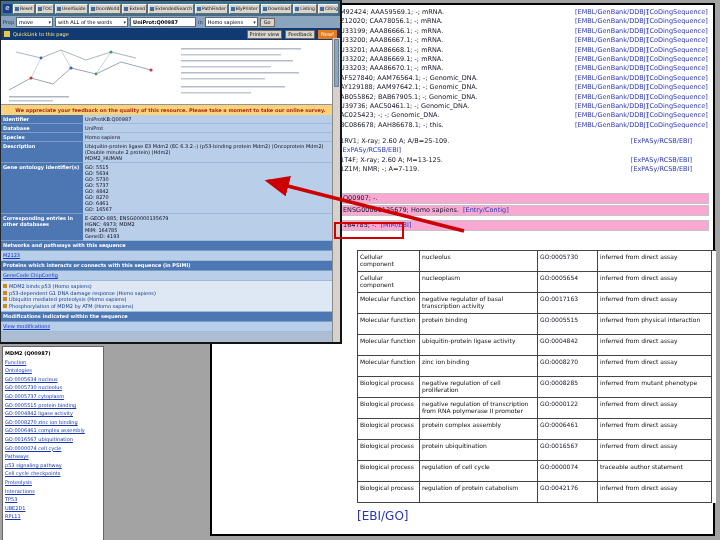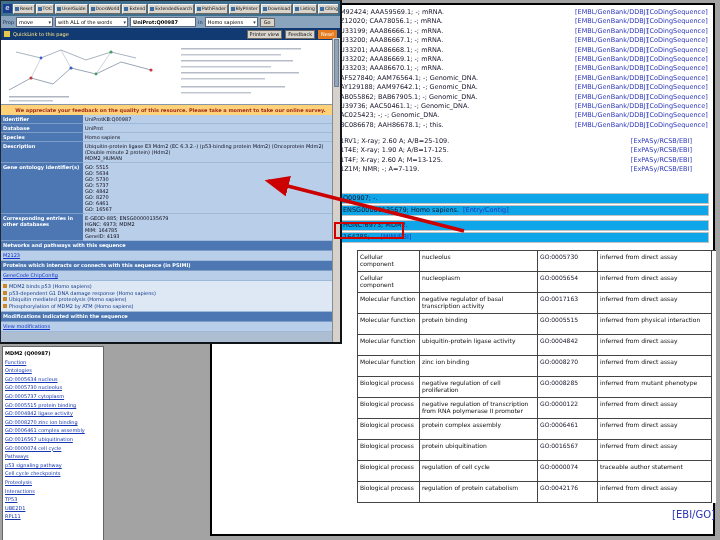--- a/index.html
+++ b/index.html
@@ -12,34 +12,34 @@
     background:#fff;border:2px solid #000;z-index:1}
   .xrefs{position:absolute;left:128px;top:3px;right:4px}
   .pdb{position:absolute;left:128px;top:132px;right:21px}
   .xrow{display:flex;font-size:6.5px;line-height:9.4px;color:#15152a;white-space:nowrap}
   .xrow .t{flex:1;overflow:hidden}
   .xrow .g{color:#2a35b8}
   .xrow .g1{width:72px}
   .xrow .g2{width:62px}
   .singles{position:absolute;left:128px;top:188px;right:4px}
   .srow{display:flex;font-size:6.5px;line-height:7px;padding:1px 2px;margin-bottom:1px;
-    border:1px solid #c3c3c3;background:#0ea5e9;white-space:nowrap}
+    border:1px solid #c3c3c3;background:#f9a8d4;white-space:nowrap}
   .srow .t{flex:0 0 auto;color:#15152a;margin-right:4px}
   .srow .g{color:#2a35b8}
   .singles .srow:nth-of-type(3){margin-top:4px}
   .singles .srow:nth-of-type(5){margin-top:5px}
 
   .gotable{position:absolute;left:145px;top:245px;width:358px;
     border-top:1px solid #444;border-left:1px solid #444;background:#fff}
   .gtr{display:grid;grid-template-columns:62px 118px 60px 114px}
   .gtc{border-right:1px solid #444;border-bottom:1px solid #444;
     font-size:6px;line-height:7px;padding:2px;min-height:16px;color:#101010;overflow:hidden}
   .gid{color:#15152a}
-  .gofoot{position:absolute;left:145px;top:504px;width:358px;text-align:right;
-    font-size:10px;color:#2a35b8}
+  .gofoot{position:absolute;left:145px;top:504px;width:358px;text-align:left;
+    font-size:12px;color:#2a35b8}
 
   
   .lwin{position:absolute;left:0;top:0;width:339px;height:341px;background:#aebed2;
     border:1px solid #20262e;border-right:2px solid #101418;border-bottom:2px solid #101418;
     overflow:hidden;z-index:10}
   .tb1{height:13px;background:#41708f;display:flex;align-items:center;gap:1px;padding:1px 2px}
   .logo{width:9px;height:9px;background:#1a3e8c;color:#fff;font-size:7px;line-height:9px;
     text-align:center;flex:0 0 auto}
   .tbl{display:flex;gap:1px;flex-wrap:nowrap;overflow:hidden}
   .tbtn{display:flex;align-items:center;gap:1px;background:#d9d5cd;
@@ -180,21 +180,20 @@
       </div>
 
     <div class="pdb">
 
         <div class="xrow">
           <span class="t">1RV1; X-ray; 2.60 A; A/B=25-109.</span>
           <span class="g">[ExPASy/RCSB/EBI]</span>
         </div>
 
         <div class="xrow">
-          <span class="t">1T4E; X-ray; 1.90 A; A/B=17-125.</span>
           <span class="g">[ExPASy/RCSB/EBI]</span>
         </div>
 
         <div class="xrow">
           <span class="t">1T4F; X-ray; 2.60 A; M=13-125.</span>
           <span class="g">[ExPASy/RCSB/EBI]</span>
         </div>
 
         <div class="xrow">
           <span class="t">1Z1M; NMR; -; A=7-119.</span>
@@ -207,24 +206,20 @@
         <div class="srow">
           <span class="t">Q00907; -.</span>
           <span class="g"></span>
         </div>
 
         <div class="srow">
           <span class="t">ENSG00000135679; Homo sapiens.</span>
           <span class="g">[Entry/Contig]</span>
         </div>
 
-        <div class="srow">
-          <span class="t">HGNC:6973; MDM2.</span>
-          <span class="g"></span>
-        </div>
 
 
         <div class="srow">
           <span class="t">164785; -.</span>
           <span class="g">[MIM/EBI]</span>
         </div>
       </div>
 
     <div class="gotable">
 

